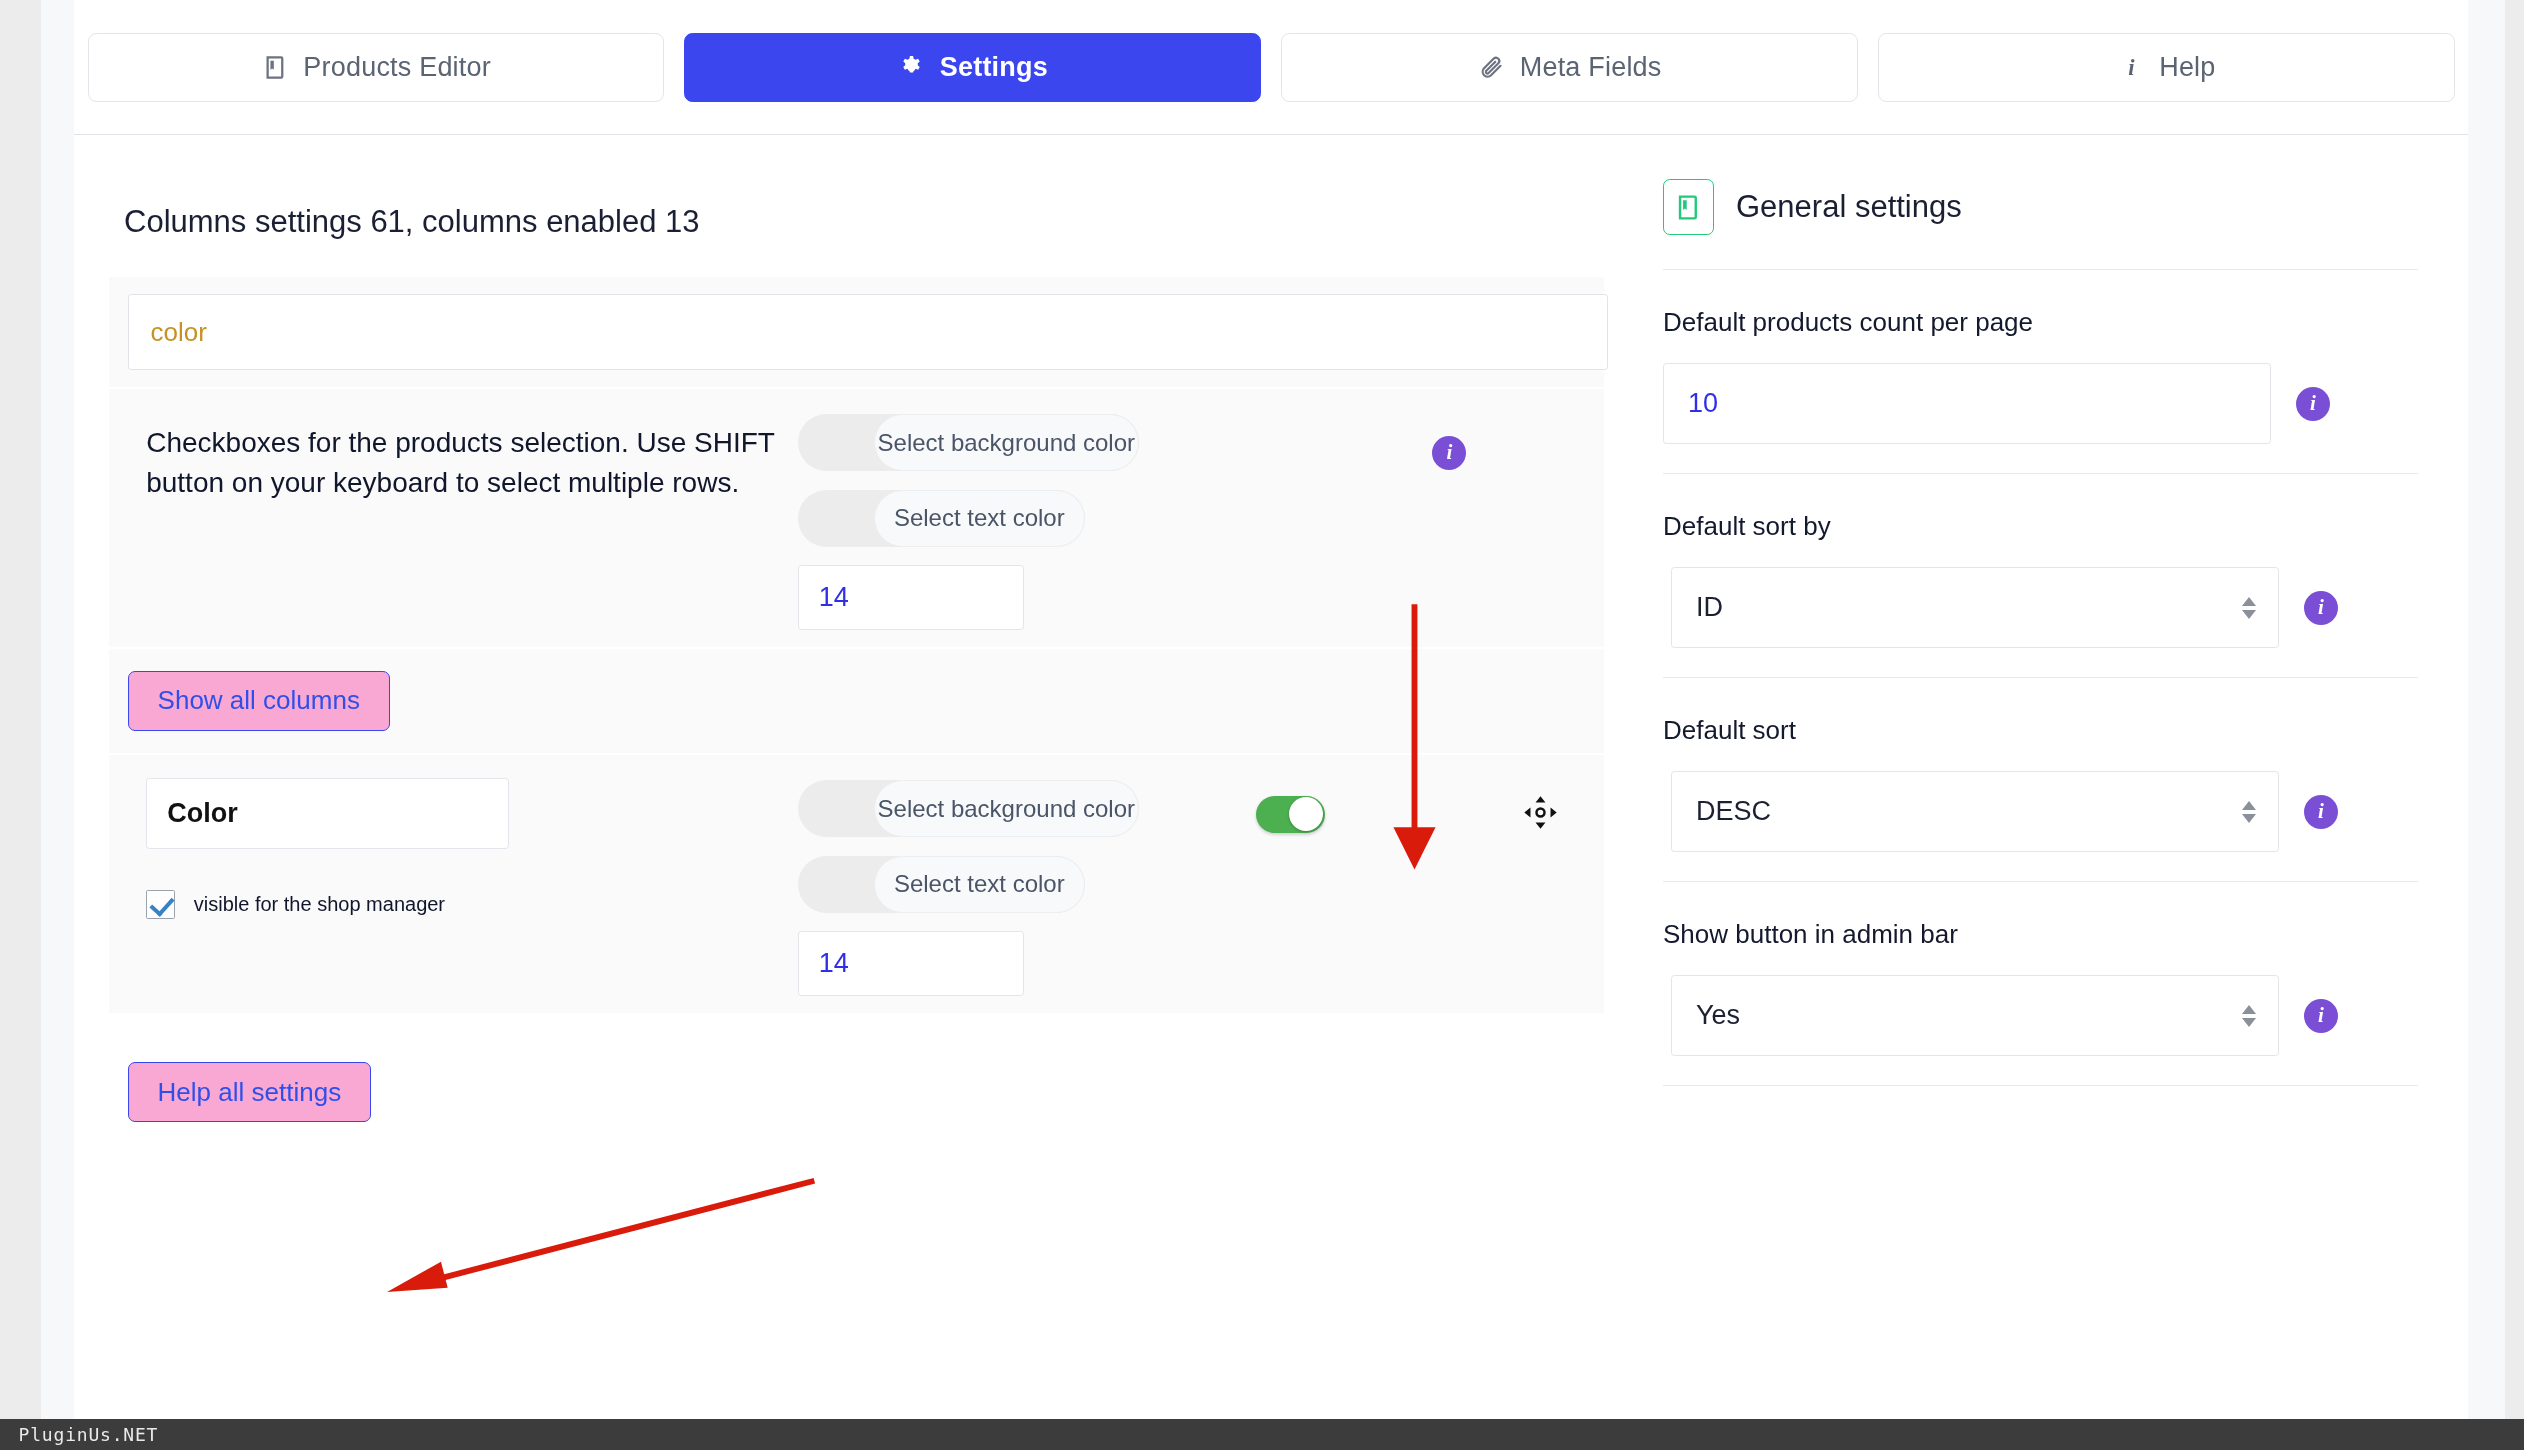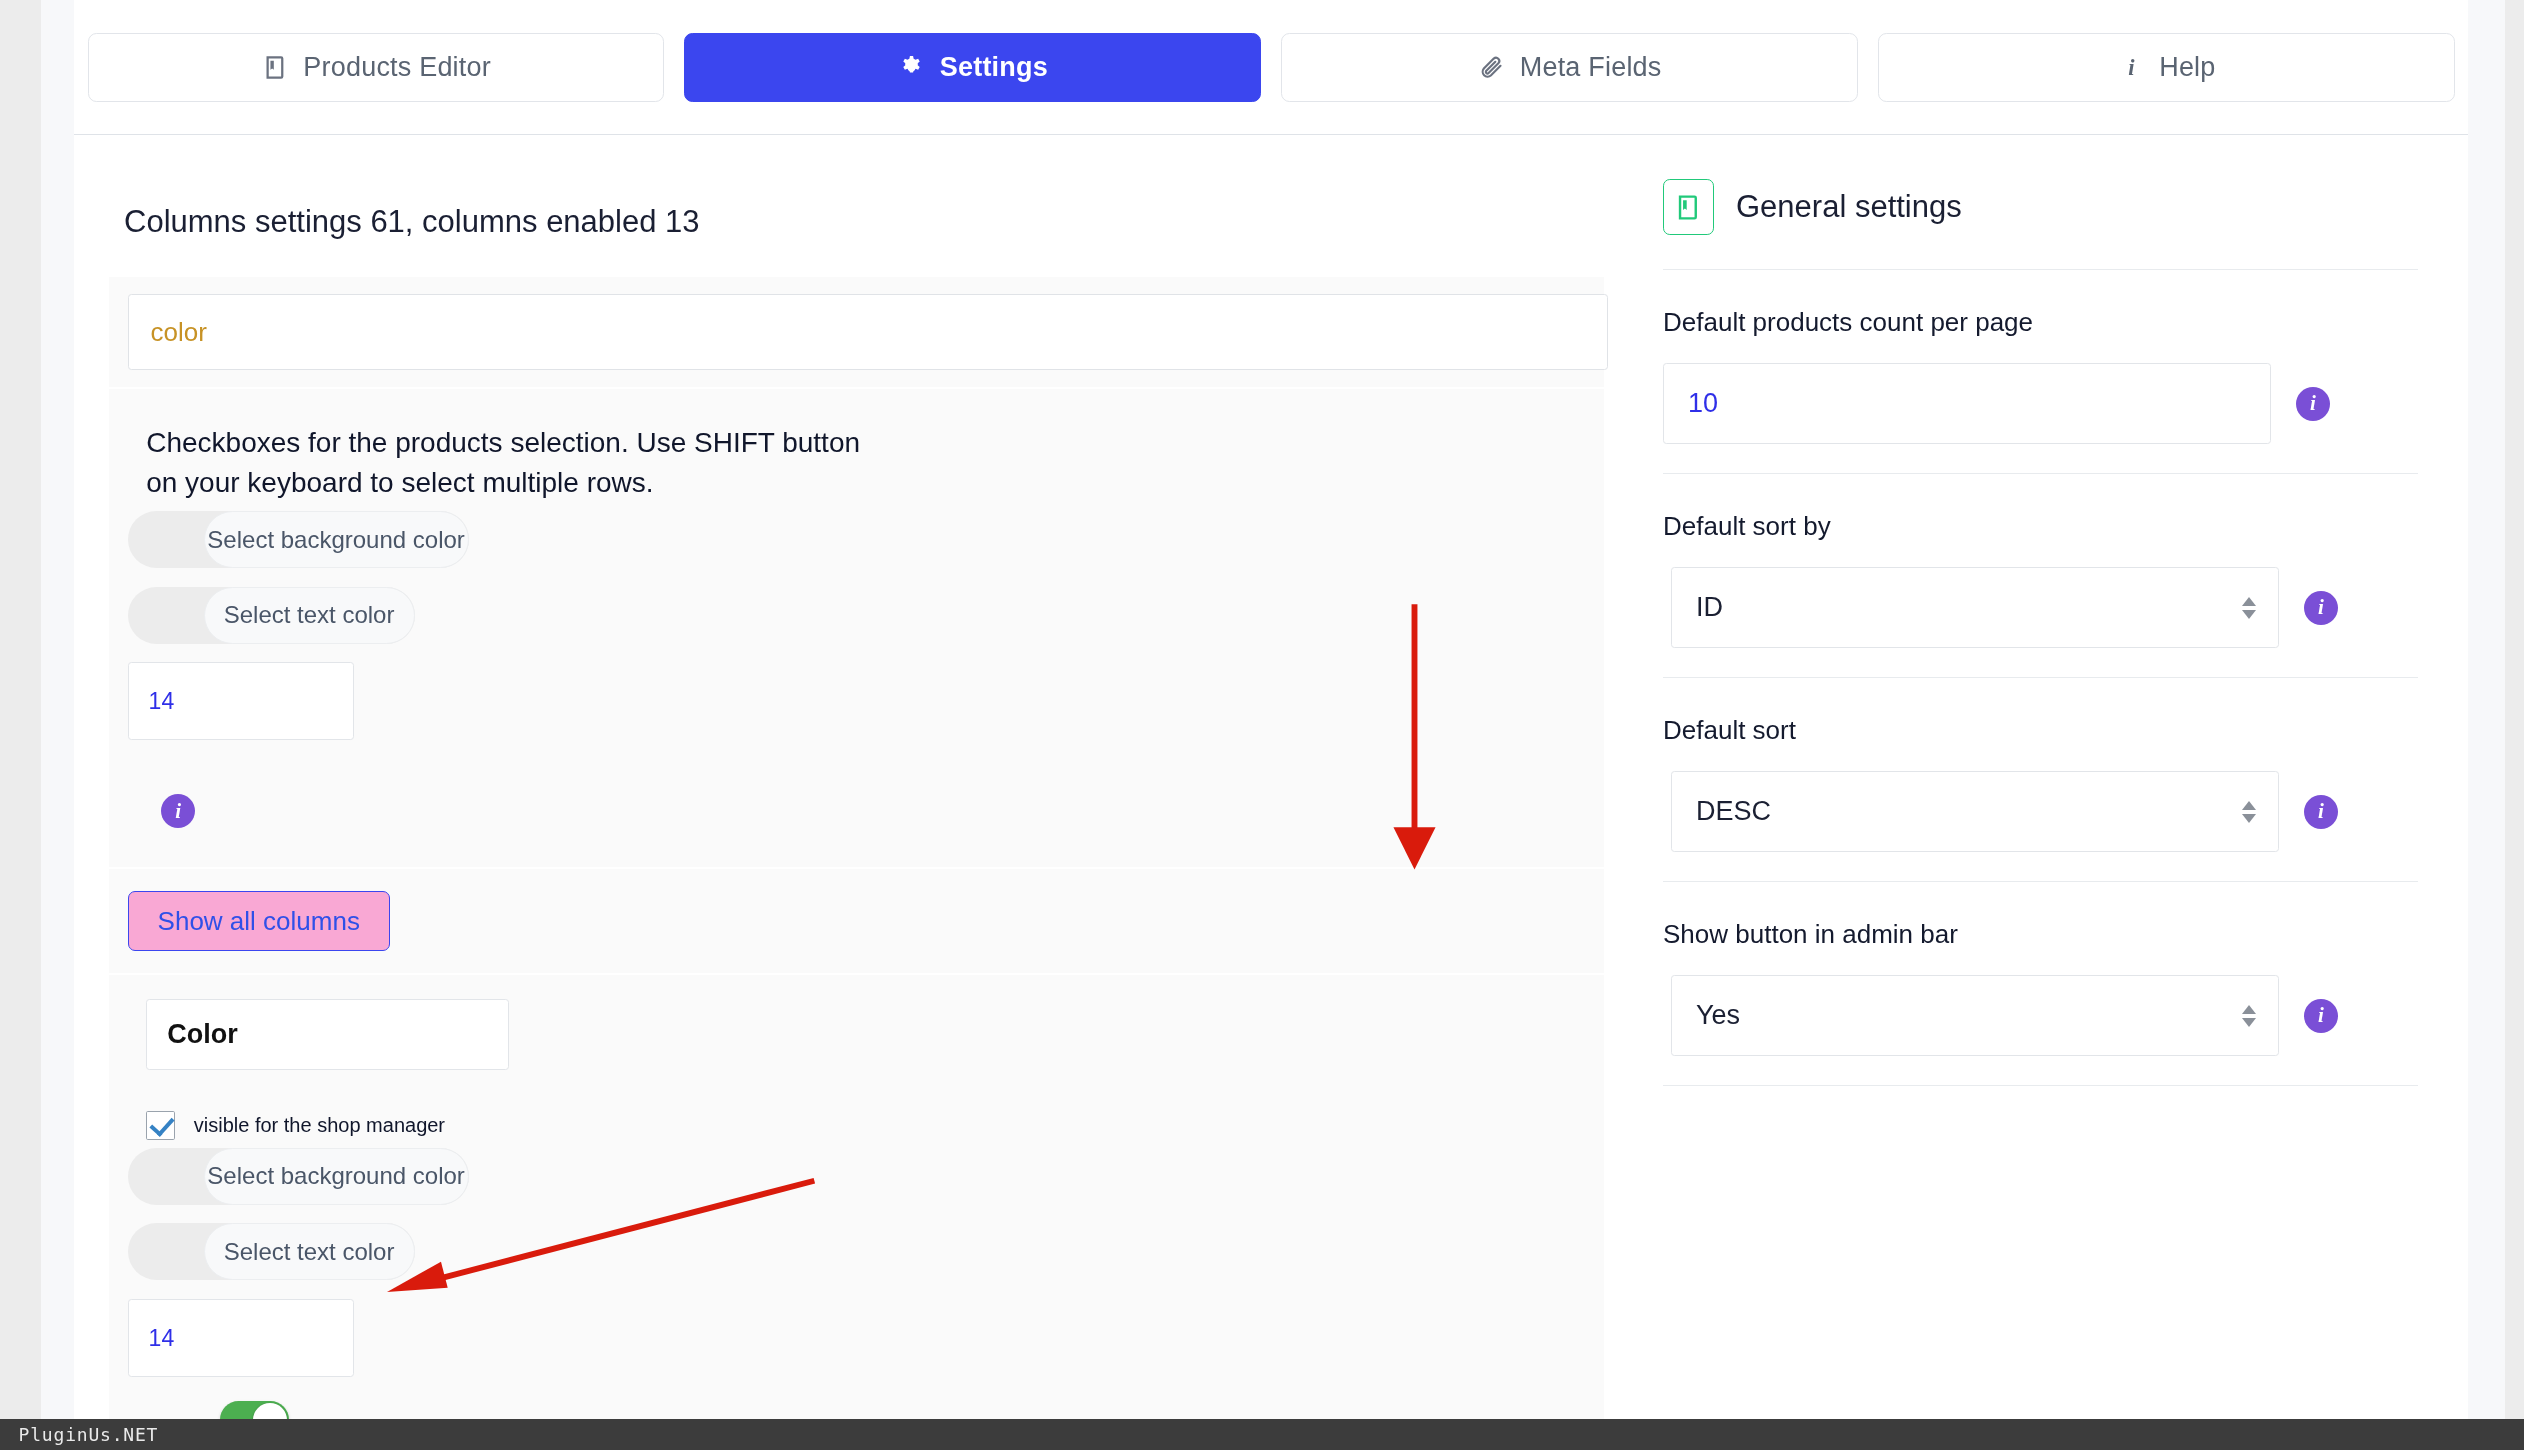--- a/index.html
+++ b/index.html
@@ -47,21 +47,21 @@
 
   
   .cols-title { font-size:31px; color:#1a1f33; margin:25px 0 37px 15px; }
 
   .panel-row {
     background:#fafafa;
     padding:17px 18.6px;
     position:relative;
   }
   .panel-row.sep { margin-top:1.7px; }
-  .row-inner { display:flex; align-items:flex-start;flex-direction:column; }
+  .row-inner { display:flex; align-items:flex-start; }
 
   .search-box {
     width:1480px; height:76px;
     border:0.8px solid #e0e3e7; border-radius:3.4px; background:#fff;
     display:flex; align-items:center; padding:0 22px;
     font-size:26px; color:#c79225;
   }
 
   .desc-cell { width:743px; padding:17px 10px 0 18.6px; }
   .desc-text { font-size:28px; line-height:1.43; color:#10162b; }
@@ -76,24 +76,24 @@
   }
   .colorpick .swatch { width:76px; height:57px; flex:0 0 76px; }
   .colorpick .cp-btn {
     flex:1 1 auto; height:57px; border-radius:29px;
     background:#f8f9fa; border:0.8px solid #eceef0;
     display:flex; align-items:center; justify-content:center;
     font-size:24px; color:#4a5668; cursor:pointer;
   }
 
   .num-box {
-    width:226px; height:78px;
+    width:226px; height:65px;
     border:0.8px solid #e2e5e9; border-radius:3.4px; background:#fff;
     display:flex; align-items:center; padding:0 20px;
-    font-size:23px; color:#2f2fe8;
+    font-size:27px; color:#2f2fe8;
   }
 
   .toggle-cell { width:253px; display:flex; align-items:center; justify-content:center; padding-top:24px; }
   .toggle {
     width:69px; height:37px; border-radius:18.6px; background:#4caf50;
     position:relative; cursor:pointer; box-shadow:0 1.7px 3.4px rgba(0,0,0,.18);
   }
   .toggle .knob {
     position:absolute; top:1.7px; right:1.7px; width:34px; height:34px;
     border-radius:50%; background:#fff; box-shadow:0 0.8px 2.5px rgba(0,0,0,.3);

